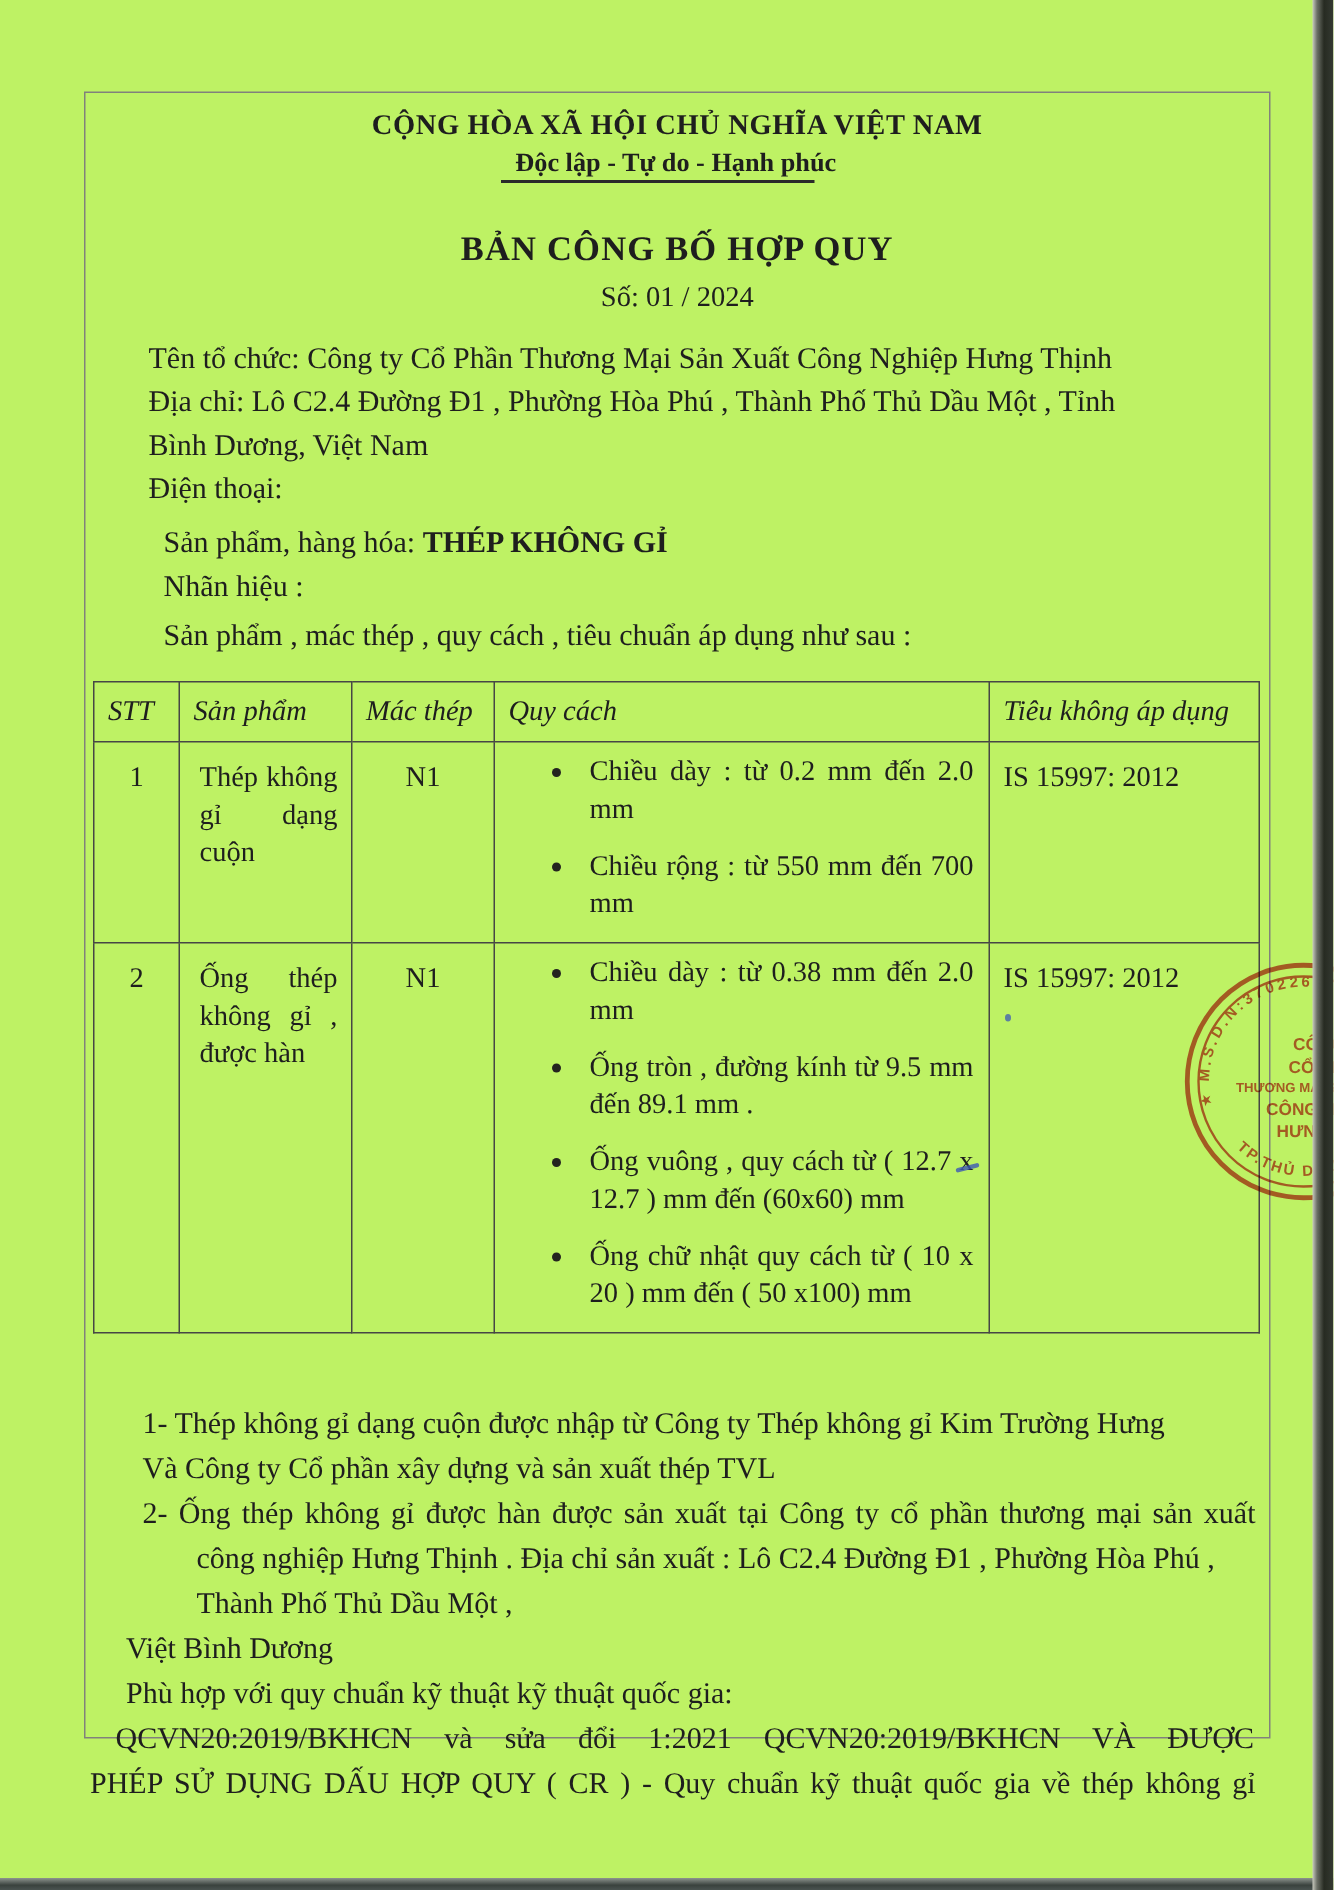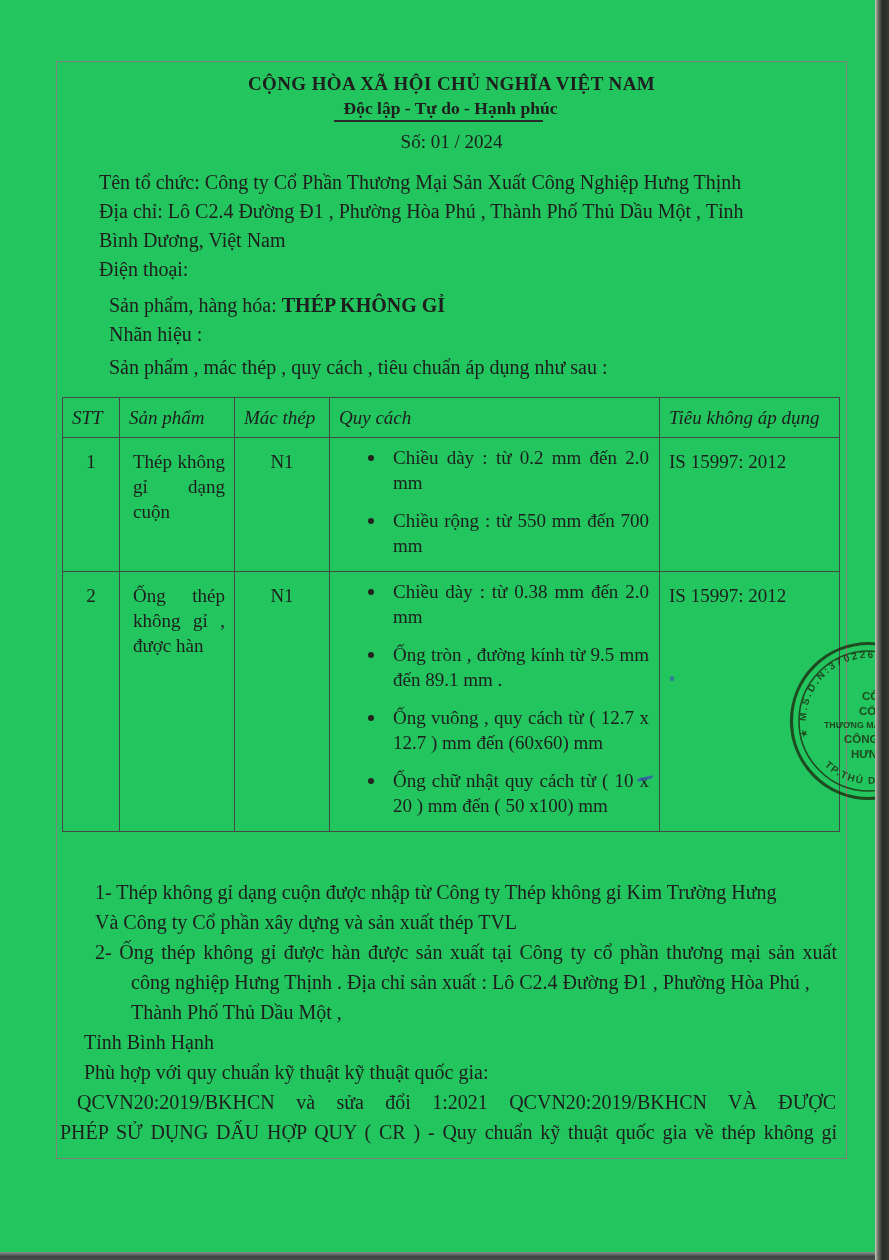--- a/index.html
+++ b/index.html
@@ -1,18 +1,18 @@
 <!DOCTYPE html>
 <html><head>
 <meta charset="utf-8">
 <style>
   html,body { margin:0; padding:0; background:#e8e8e4; }
   .page {
     position:relative; width:889px; height:1260px; margin:0 auto;
-    background:#22c55e; overflow:hidden;
+    background:#bef264; overflow:hidden;
     font-family:"Liberation Serif","DejaVu Serif",serif; color:#1e1e1e;
   }
   .frame {
     position:absolute; left:56px; top:61px; width:791px; height:1098px;
     border:1.5px solid #81817c; box-sizing:border-box;
   }
   
   .nat1 { margin-top:11px; text-align:center; font-size:19px; font-weight:bold; letter-spacing:.4px; }
   .nat2 { margin-top:3px; text-align:center; font-size:17.5px; font-weight:bold; }
   .nat2 .ul { position:relative; display:inline-block; padding:0 4px 3px 2px; }
@@ -75,20 +75,21 @@
 <body>
 
 <div class="page">
   <div class="frame">
 
     <div class="nat1">CỘNG HÒA XÃ HỘI CHỦ NGHĨA VIỆT NAM</div>
     <div class="nat2">
       <span class="ul">Độc lập - Tự do - Hạnh phúc</span>
     </div>
 
+    <div class="doc-title">BẢN CÔNG BỐ HỢP QUY</div>
     <div class="doc-num">Số: 01 / 2024</div>
 
     <p class="p first">Tên tổ chức: Công ty Cổ Phần Thương Mại Sản Xuất Công Nghiệp Hưng Thịnh</p>
     <p class="p">Địa chỉ: Lô C2.4 Đường Đ1 , Phường Hòa Phú , Thành Phố Thủ Dầu Một , Tỉnh</p>
     <p class="p">Bình Dương, Việt Nam</p>
     <p class="p">Điện thoại:</p>
 
     <p class="p ind gap">
       <span>Sản phẩm, hàng hóa:</span>
       <b>THÉP KHÔNG GỈ</b>
@@ -154,21 +155,21 @@
       </tr>
     </tbody>
       </table>
 
     <div class="notes">
       <div class="nline i1">1- Thép không gỉ dạng cuộn được nhập từ Công ty Thép không gỉ Kim Trường Hưng</div>
       <div class="nline i1">Và Công ty Cổ phần xây dựng và sản xuất thép TVL</div>
       <div class="nline i1 ijust">2- Ống thép không gỉ được hàn được sản xuất tại Công ty cổ phần thương mại sản xuất</div>
       <div class="nline i2">công nghiệp Hưng Thịnh . Địa chỉ sản xuất : Lô C2.4 Đường Đ1 , Phường Hòa Phú ,</div>
       <div class="nline i2">Thành Phố Thủ Dầu Một ,</div>
-      <div class="nline i0">Tỉnh Bình Hạnh</div>
+      <div class="nline i0">Việt Bình Dương</div>
       <div class="nline i0">Phù hợp với quy chuẩn kỹ thuật kỹ thuật quốc gia:</div>
       <div class="nline i3">QCVN20:2019/BKHCN và sửa đổi 1:2021 QCVN20:2019/BKHCN VÀ ĐƯỢC</div>
       <div class="nline iedge">PHÉP SỬ DỤNG DẤU HỢP QUY ( CR ) - Quy chuẩn kỹ thuật quốc gia về thép không gỉ</div>
     </div>
   </div>
 
   <svg class="stamp" viewBox="-110 -110 220 220">
     <g fill="none" stroke="#d9544a">
       <circle cx="0" cy="0" r="77.5" stroke-width="3.2"></circle>
       <circle cx="0" cy="0" r="70" stroke-width="1.6"></circle>

